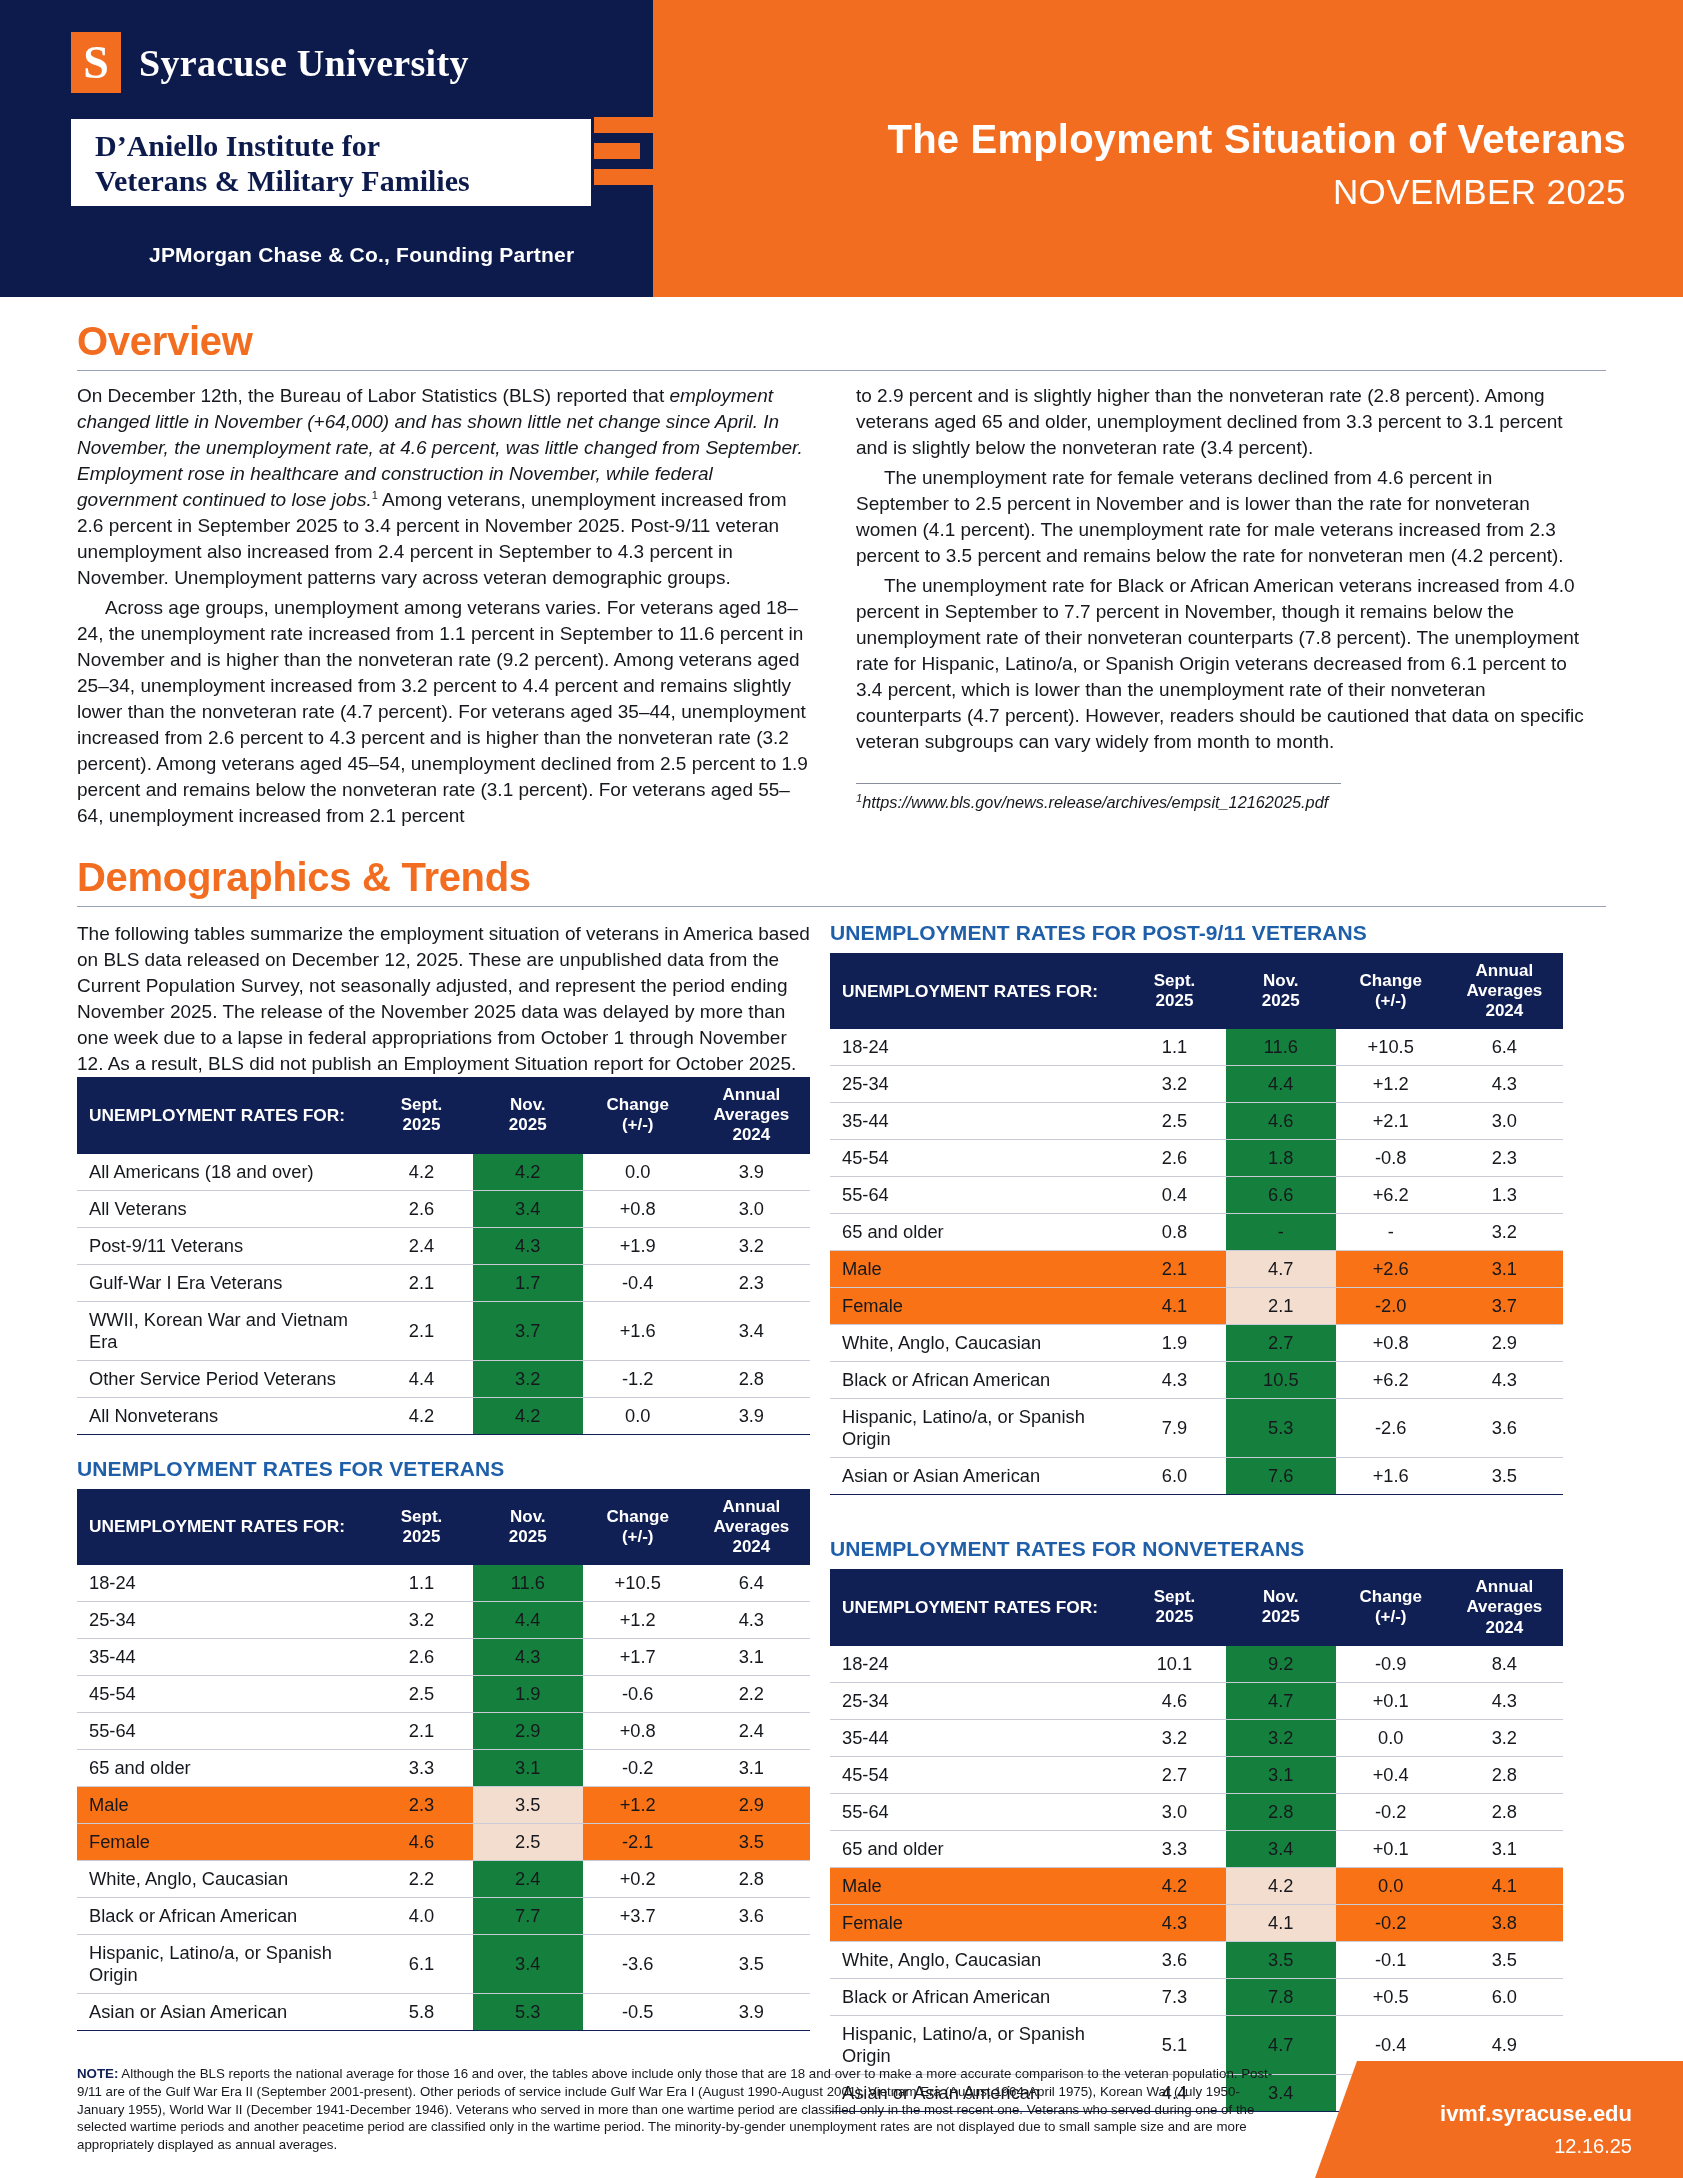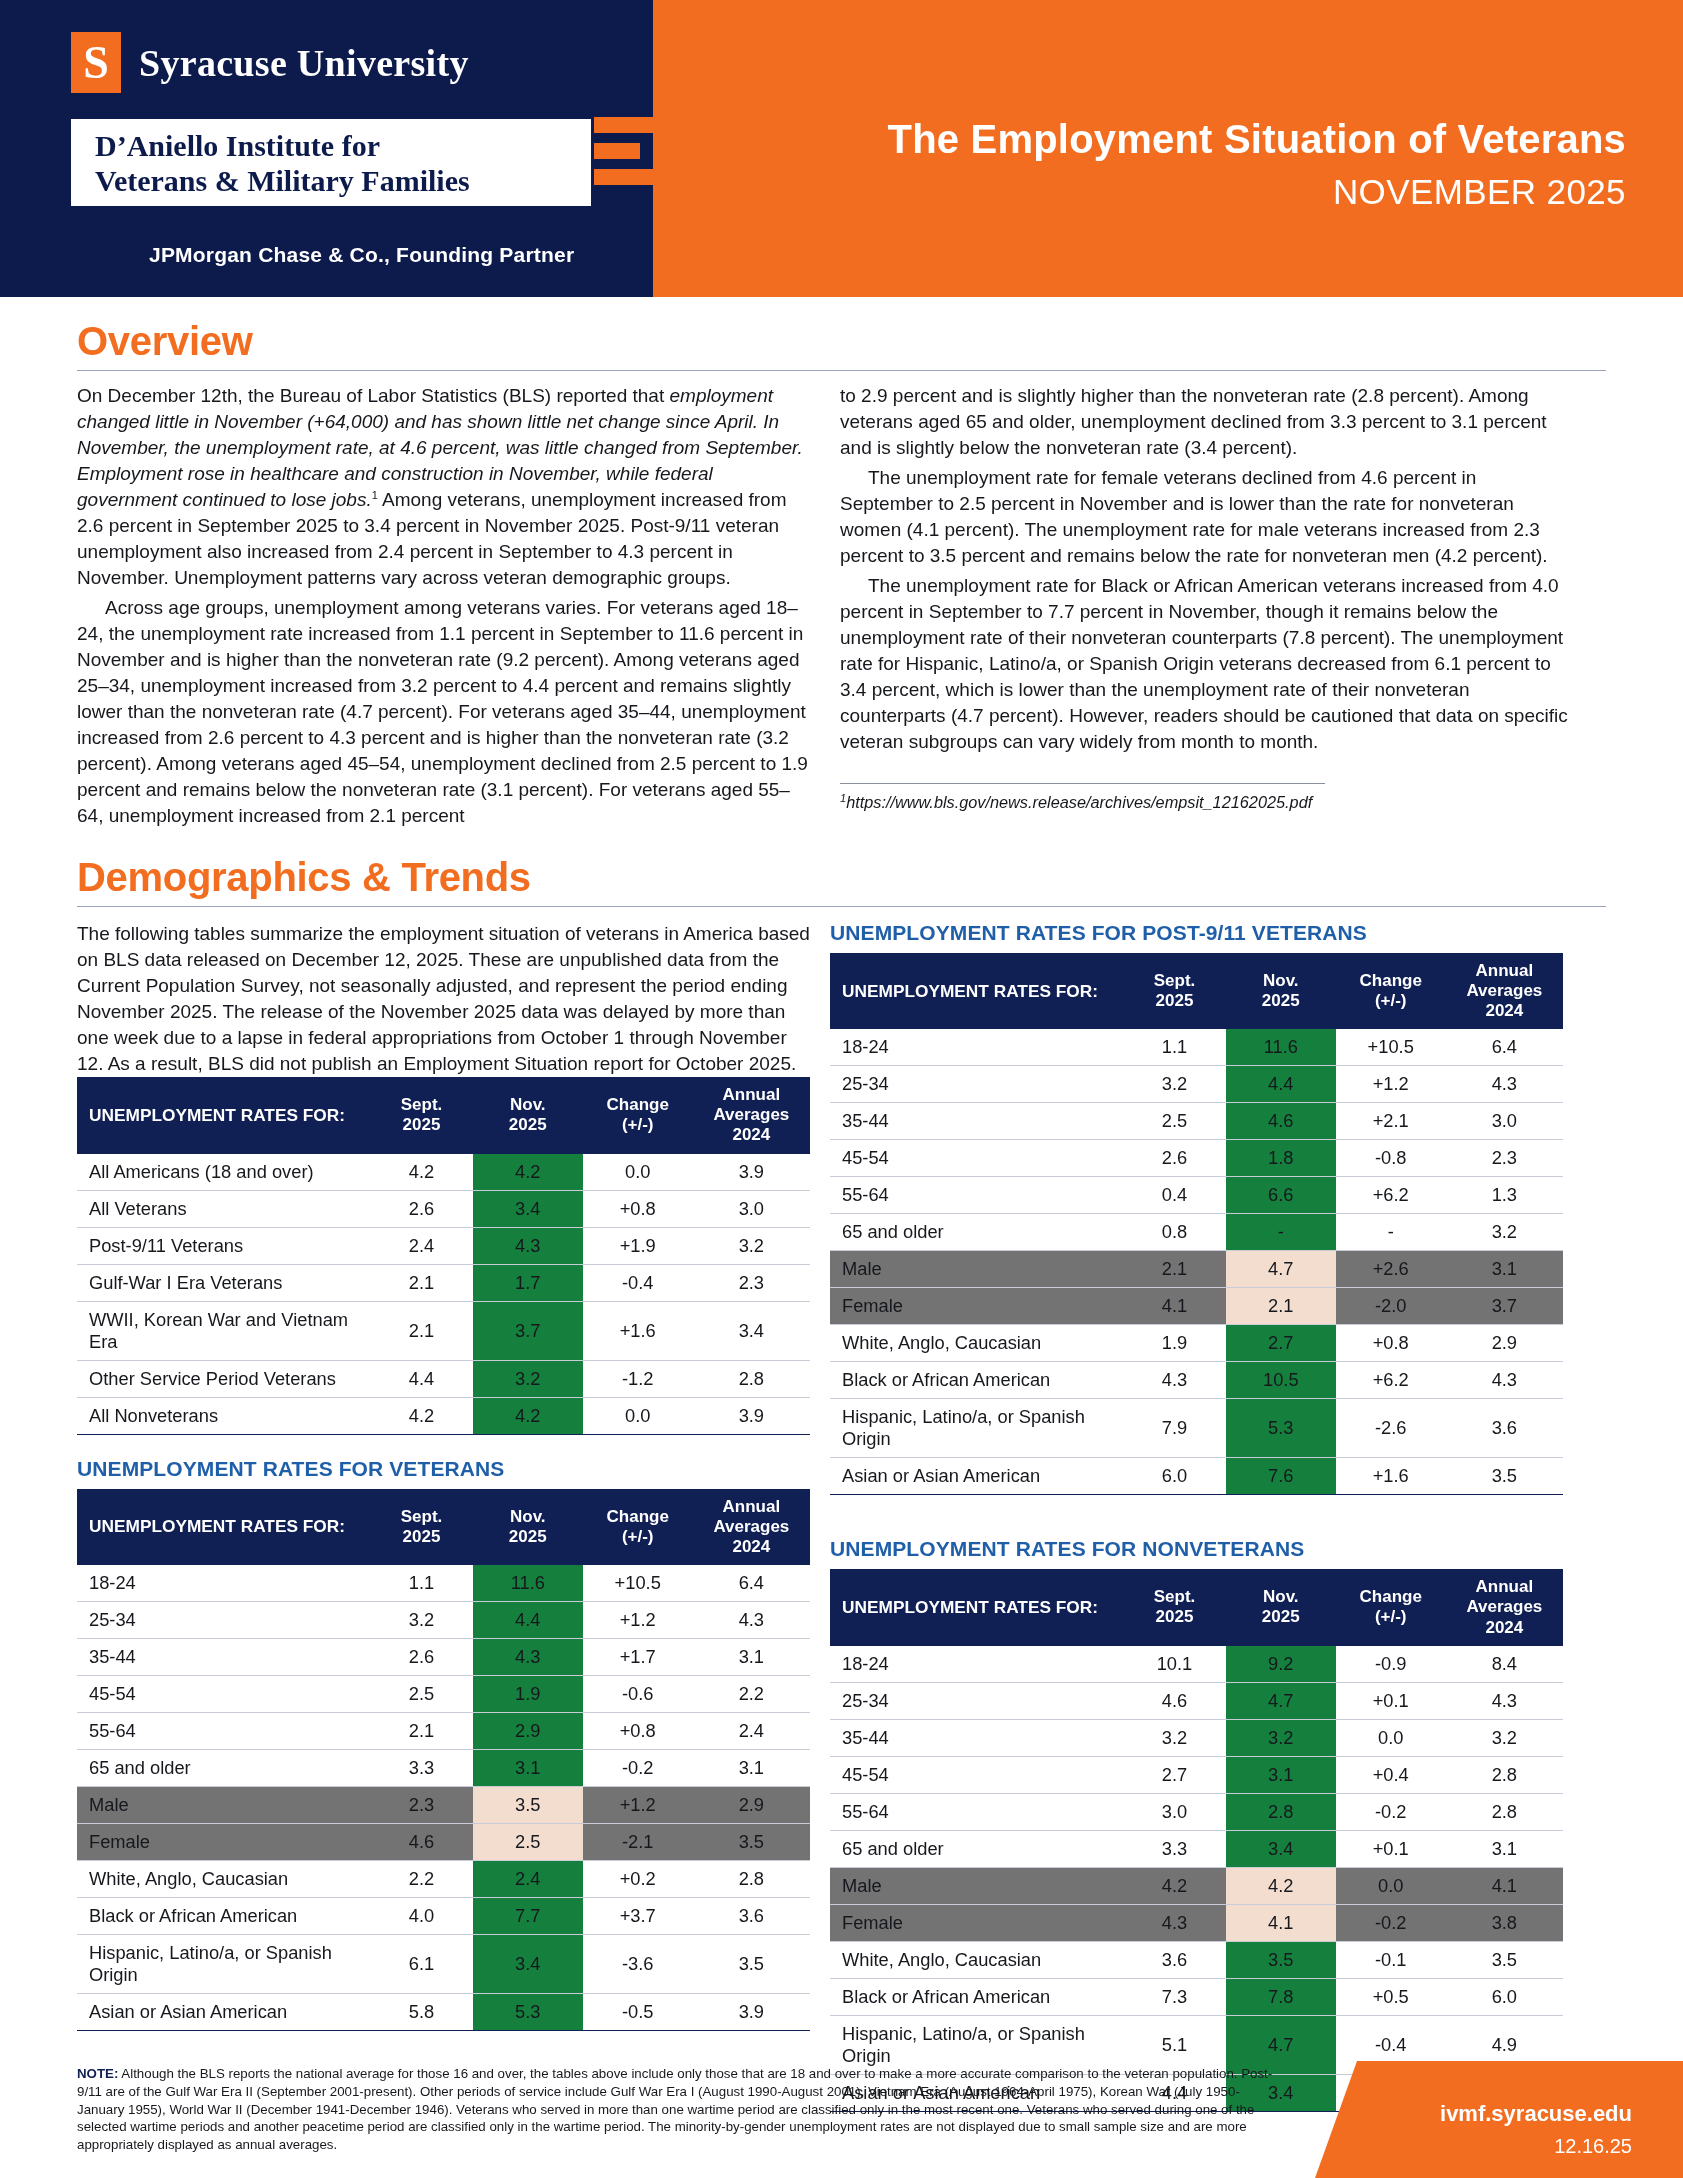--- a/index.html
+++ b/index.html
@@ -59,21 +59,21 @@
 
   
   .content { position:absolute; left:0; top:297px; width:1683px; }
   .section-title {
     color:#f26d20; font-size:40px; font-weight:bold;
     font-family:"Liberation Sans", sans-serif; letter-spacing:-0.3px;
   }
   .hr-line { border-top:1.5px solid #9aa3b8; margin:0; }
 
   .overview-wrap { padding:22px 77px 0 77px; }
-  .cols { display:flex; gap:30px; margin-top:12px; }
+  .cols { display:flex; gap:46px; margin-top:12px; }
   .col { width:733px; }
   p.body {
     font-size:19px; line-height:1.37; margin:0 0 0 0; text-align:left;
     color:#16181d;
   }
   p.body + p.body { margin-top:4px; }
   .indent { text-indent:28px; }
   .ital { font-style:italic; }
   .fn-rule { width:485px; border-top:1px solid #8a8f9c; margin:28px 0 8px 0; }
   .footnote { font-size:16.3px; font-style:italic; color:#16181d; }
@@ -97,21 +97,21 @@
     background:#101f54; color:#ffffff; font-weight:bold;
     font-size:17px; padding:8px 6px; vertical-align:middle; line-height:1.18;
     border:none;
   }
   table.rates th.first { text-align:left; padding-left:12px; font-size:17.3px; }
   table.rates td {
     padding:7px 6px; border-bottom:1px solid #c9ccd6; text-align:center;
     font-size:18.3px; color:#16181d;
   }
   table.rates td.first { text-align:left; padding-left:12px; }
-  table.rates tr.shade td { background:#737373; }
+  table.rates tr.shade td { background:#f97316; }
   table.rates td.hl { background:#15803d; }
   table.rates tr.shade td.hl { background:#f3ddcf; }
   .pos { color:#d1431f; }
   .neg { color:#1f5fa9; }
   .neu { color:#16181d; }
   tr.lastrow td { border-bottom:1.6px solid #101f54; }
 
   
   .footer { position:absolute; left:0; bottom:0; width:1683px; height:127px; }
   .note {

